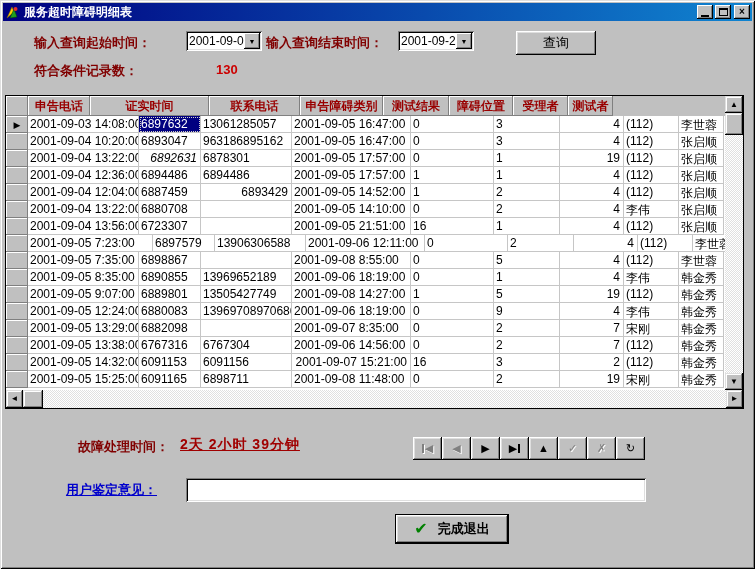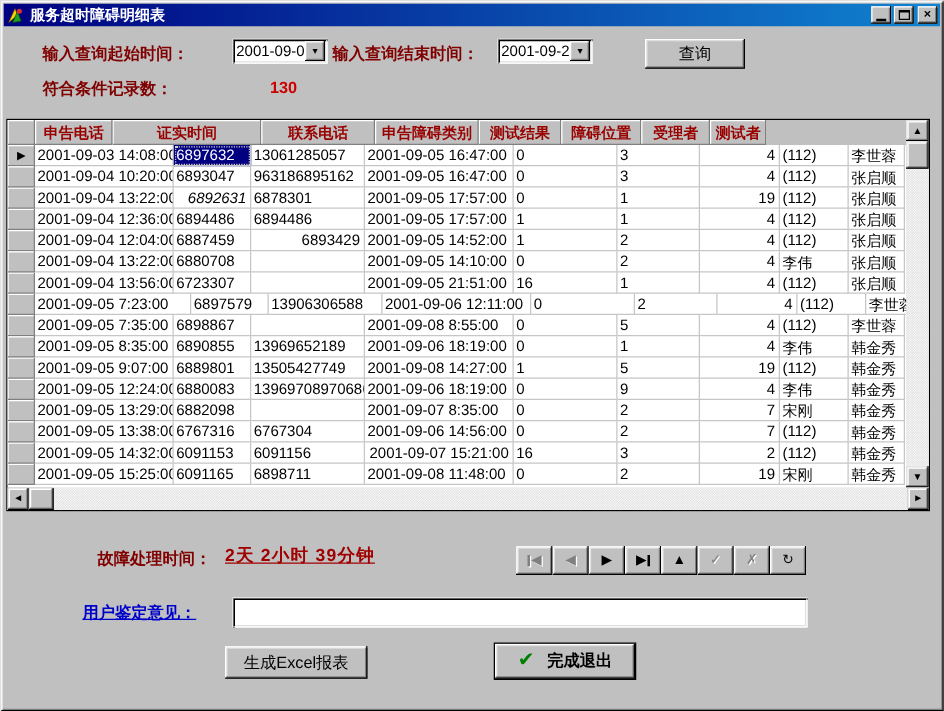--- a/index.html
+++ b/index.html
@@ -368,19 +368,18 @@
       <div class="navbtn dis">✓</div>
       <div class="navbtn dis">✗</div>
       <div class="navbtn">↻</div>
     </div>
 
   <div class="linklbl" style="left:66px;top:481px;">用户鉴定意见：</div>
   <div class="opinion sunken">
     <input type="text" value="" style="">
   </div>
 
-  <div class="pushbtn raised btn-excel">生成Excel报表</div>
   <div class="pushbtn raised btn-finish">
     <span class="checkmark">✔</span>
     <span>完成退出</span>
   </div>
 
 </div>
 
 </body></html>

